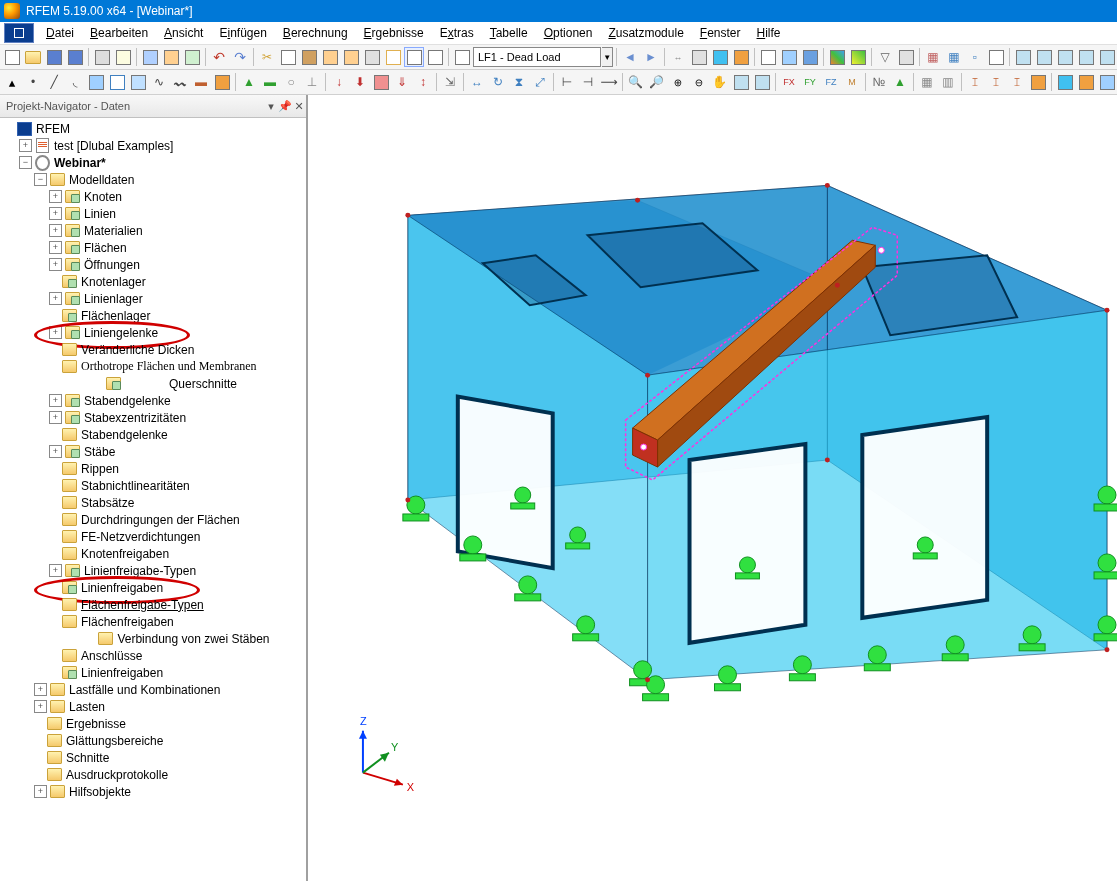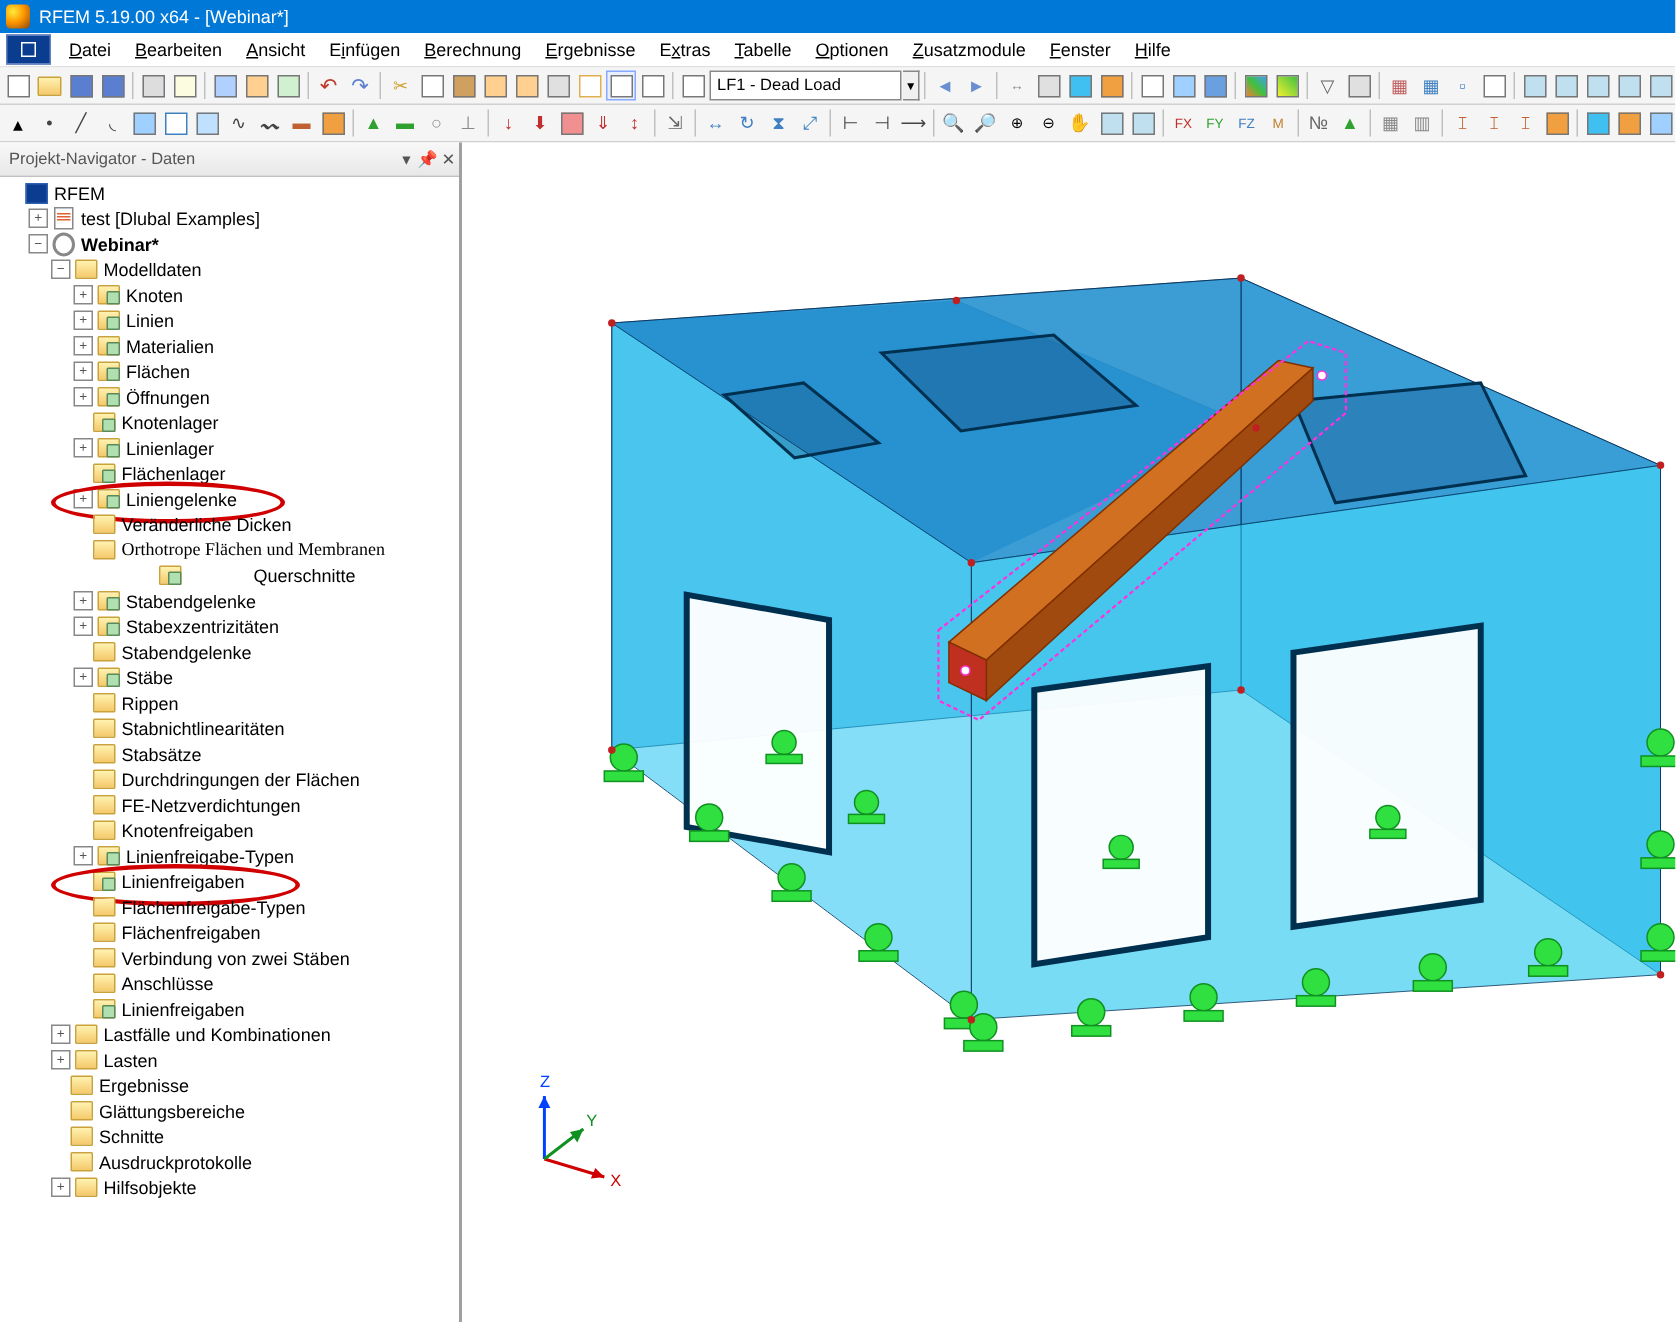--- a/index.html
+++ b/index.html
@@ -582,35 +582,35 @@
           <span class="lbl ">Linienfreigabe-Typen</span>
         </div>
         <div class="node" style="padding-left: 47px; position: relative;">
           <span class="noexp"></span>
           <span class="nico">
             <div class="fold db"></div>
           </span>
           <span class="lbl ">Linienfreigaben</span>
           <div class="circle-annot" style="left: 32px; top: -3px; width: 160px; height: 22px;"></div>
         </div>
-        <div class="node" style="padding-left: 47px;">
+        <div class="node" style="padding-left: 47px; text-decoration: underline;">
           <span class="noexp"></span>
           <span class="nico">
             <div class="fold"></div>
           </span>
           <span class="lbl ">Flächenfreigabe-Typen</span>
         </div>
         <div class="node" style="padding-left: 47px;">
           <span class="noexp"></span>
           <span class="nico">
             <div class="fold"></div>
           </span>
           <span class="lbl ">Flächenfreigaben</span>
         </div>
-        <div class="node" style="padding-left: 47px;">
+        <div class="node" style="padding-left: 47px; justify-content: center;">
           <span class="noexp"></span>
           <span class="nico">
             <div class="fold"></div>
           </span>
           <span class="lbl ">Verbindung von zwei Stäben</span>
         </div>
         <div class="node" style="padding-left: 47px;">
           <span class="noexp"></span>
           <span class="nico">
             <div class="fold"></div>

